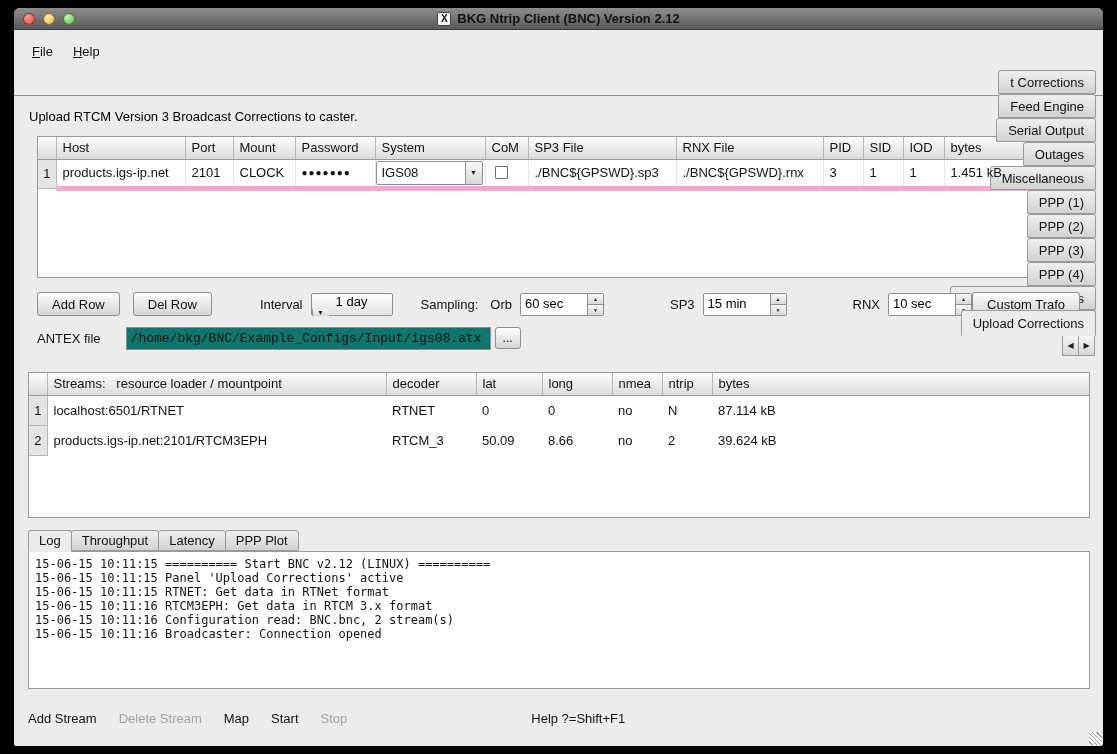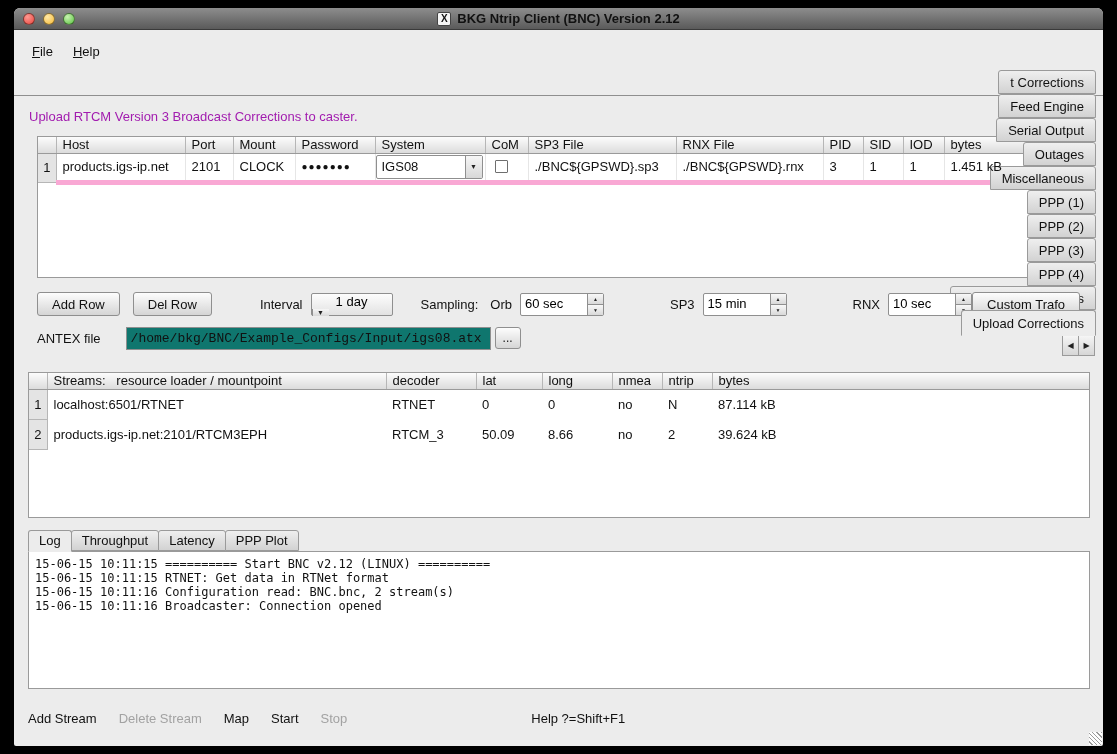--- a/index.html
+++ b/index.html
@@ -34,26 +34,26 @@
     background:linear-gradient(#efefef,#d2d2d2); border:1px solid #9a9a9a;
     border-radius:3px 3px 0 0; margin-right:-1px; height:24px; }
   .tab.selected { background:#ececec; border-bottom:1px solid #ececec; height:26px;
     padding-top:5px; margin-bottom:-1px; position:relative; z-index:2; }
   .tab-arrows { margin-left:auto; display:flex; }
   .arrow-btn { width:17px; height:21px; border:1px solid #9a9a9a;
     background:linear-gradient(#f5f5f5,#d6d6d6); font-size:8px; color:#222;
     display:flex; align-items:center; justify-content:center; margin-left:-1px; }
 
   
-  .desc { font-size:13px; color:#a21caf; margin:13px 0 0 15px; }
+  .desc { font-size:13px; color:#000000; margin:13px 0 0 15px; }
 
   .upload-table-frame { margin:12px 23px 0 23px; height:142px; border:1px solid #9a9a9a;
     background:#fff; overflow:hidden; }
   table { border-collapse:collapse; table-layout:fixed; width:100%; }
-  th { font-size:13px; font-weight:normal; color:#111; text-align:left; height:16px;
+  th { font-size:13px; font-weight:normal; color:#111; text-align:left; height:22px;
     padding:0 0 0 6px; background:linear-gradient(#fcfcfc,#dcdcdc);
     border-right:1px solid #b6b6b6; border-bottom:1px solid #9a9a9a; white-space:pre; overflow:hidden; }
   .corner-th { background:linear-gradient(#fcfcfc,#dcdcdc); }
   td { font-size:13px; color:#111; padding:0 0 0 6px; white-space:nowrap; overflow:hidden; }
   .upload-table td { height:28px; border-right:1px solid #e6e6e6; border-bottom:5px solid #f9a8d4; }
   .idx-cell { background:#e4e4e4; border-right:1px solid #b6b6b6 !important;
     border-bottom:1px solid #b6b6b6 !important; text-align:center; padding:0 !important; }
   .pw { font-size:10px; font-weight:bold; letter-spacing:1px; }
 
   .cell-combo { display:flex; align-items:center; height:24px; margin:1px 2px 1px 0;
@@ -325,21 +325,23 @@
 
   <div class="btabbar">
     <div class="btab selected">Log</div>
     <div class="btab">Throughput</div>
     <div class="btab">Latency</div>
     <div class="btab">PPP Plot</div>
   </div>
 
   <div class="log-frame">
     <div class="log-line">15-06-15 10:11:15 ========== Start BNC v2.12 (LINUX) ==========</div>
+    <div class="log-line">15-06-15 10:11:15 Panel 'Upload Corrections' active</div>
     <div class="log-line">15-06-15 10:11:15 RTNET: Get data in RTNet format</div>
+    <div class="log-line">15-06-15 10:11:16 RTCM3EPH: Get data in RTCM 3.x format</div>
     <div class="log-line">15-06-15 10:11:16 Configuration read: BNC.bnc, 2 stream(s)</div>
     <div class="log-line">15-06-15 10:11:16 Broadcaster: Connection opened</div>
   </div>
 
   <div class="actionbar">
     <span class="action">Add Stream</span>
     <span class="action disabled" style="margin-left:22px">Delete Stream</span>
     <span class="action" style="margin-left:22px">Map</span>
     <span class="action" style="margin-left:22px">Start</span>
     <span class="action disabled" style="margin-left:22px">Stop</span>

